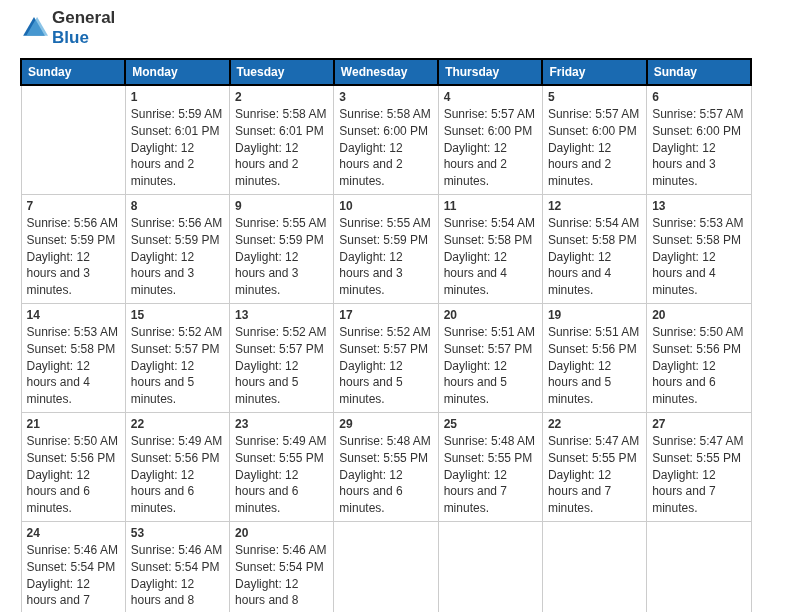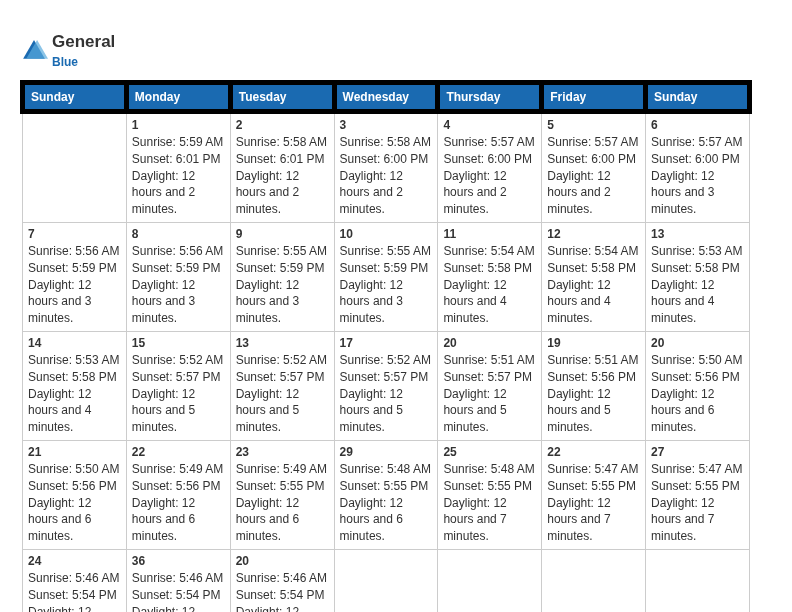--- a/index.html
+++ b/index.html
@@ -6,21 +6,21 @@
     body {
       font-family: Arial, sans-serif;
       background: #fff;
       width: 792px;
       height: 612px;
       overflow: hidden;
     }
     .page {
       width: 772px;
       height: 612px;
-      padding: 32px 20px;
+      padding: 8px 20px;
       display: flex;
       flex-direction: column;
       border-radius: 25px;
     }
     .header {
       display: flex;
       justify-content: space-between;
       align-items: flex-start;
       margin-bottom: 10px;
     }
@@ -50,21 +50,21 @@
       border-collapse: collapse;
       width: 100%;
       flex: 1;
     }
     .calendar th {
       background-color: #1a6ab1;
       color: white;
       font-size: 12px;
       font-weight: bold;
       padding: 5px 6px;
-      border: 5px solid #000000;
+      border: 2px solid #000000;
       text-align: left;
     }
     .calendar td {
       border: 1px solid #ccc;
       vertical-align: top;
       padding: 4px 5px;
       font-size: 9.5px;
       color: #333;
       width: 14.28%;
       height: 88px;
@@ -96,21 +96,21 @@
 
 <div class="page">
   <div class="header">
     <div class="logo">
       <svg class="logo-icon" viewBox="0 0 36 36">
         <polygon points="18,4 32,28 4,28" fill="#1a6ab1"></polygon>
         <polygon points="22,4 36,28 8,28" fill="#5aabdd" opacity="0.7"></polygon>
       </svg>
       <div>
         <span style="font-size:17px;font-weight:bold;color:#333;">General</span><br>
-        <span style="font-size:12px;font-weight:bold;color:#1a6ab1;">Blue</span>
+        <span style="font-size:17px;font-weight:bold;color:#1a6ab1;">Blue</span>
       </div>
     </div>
     <div class="title-block">
       <div class="month-title"></div>
       <div class="subtitle"></div>
     </div>
   </div>
 
   <table class="calendar">
     <thead>
@@ -241,21 +241,21 @@
             <span class="day-num">27</span>
             <div class="day-info">Sunrise: 5:47 AM<br>Sunset: 5:55 PM<br>Daylight: 12 hours and 7 minutes.</div>
           </td>
         </tr>
         <tr class="week-row">
           <td>
             <span class="day-num">24</span>
             <div class="day-info">Sunrise: 5:46 AM<br>Sunset: 5:54 PM<br>Daylight: 12 hours and 7 minutes.</div>
           </td>
           <td>
-            <span class="day-num">36</span>
+            <span class="day-num">53</span>
             <div class="day-info">Sunrise: 5:46 AM<br>Sunset: 5:54 PM<br>Daylight: 12 hours and 8 minutes.</div>
           </td>
           <td>
             <span class="day-num">20</span>
             <div class="day-info">Sunrise: 5:46 AM<br>Sunset: 5:54 PM<br>Daylight: 12 hours and 8 minutes.</div>
           </td>
           <td class="empty-cell"></td>
           <td class="empty-cell"></td>
           <td class="empty-cell"></td>
           <td class="empty-cell"></td>

